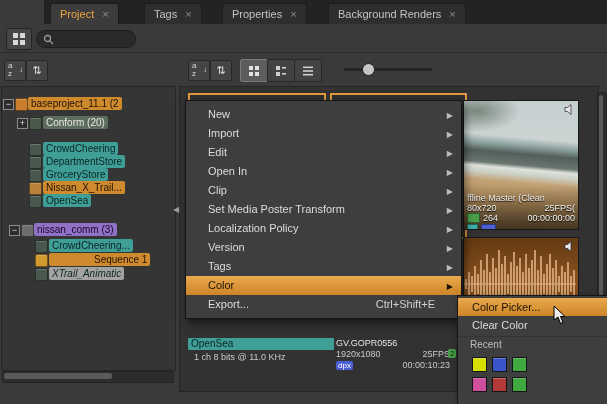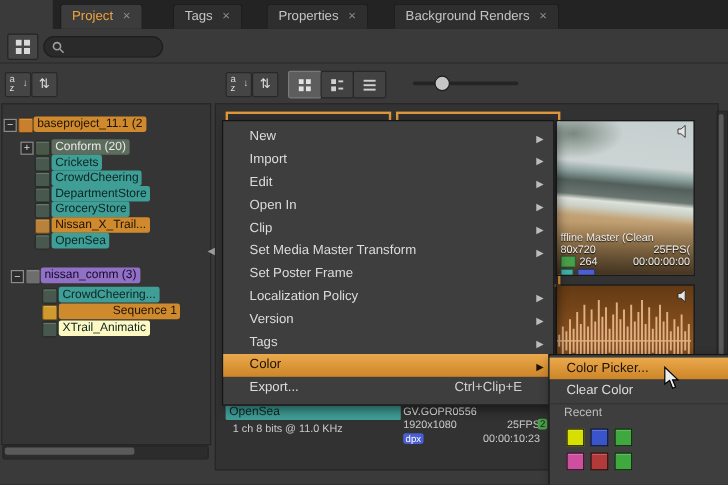--- a/index.html
+++ b/index.html
@@ -144,25 +144,20 @@
   <div class="trow g0" style="top:97px">
     <span class="exp">−</span>
     <span class="ticon" style="background-color: rgb(200, 127, 46);"></span>
     <span class="chip" style="background-color: rgb(208, 138, 46); color: rgb(32, 18, 4);">baseproject_11.1 (2</span>
   </div>
   <div class="trow c0" style="top:116px">
     <span class="exp">+</span>
     <span class="ticon" style="background-color: rgb(74, 88, 74);"></span>
     <span class="chip" style="background-color: rgb(93, 109, 93); color: rgb(232, 232, 232);">Conform (20)</span>
   </div>
-  <div class="trow c0" style="top:129px">
-
-    <span class="ticon" style="background-color: rgb(72, 88, 78);"></span>
-    <span class="chip" style="background-color: rgb(63, 158, 150); color: rgb(12, 37, 35);">Crickets</span>
-  </div>
   <div class="trow c0" style="top:142px">
 
     <span class="ticon" style="background-color: rgb(72, 88, 78);"></span>
     <span class="chip" style="background-color: rgb(63, 158, 150); color: rgb(12, 37, 35);">CrowdCheering</span>
   </div>
   <div class="trow c0" style="top:155px">
 
     <span class="ticon" style="background-color: rgb(72, 88, 78);"></span>
     <span class="chip" style="background-color: rgb(63, 158, 150); color: rgb(12, 37, 35);">DepartmentStore</span>
   </div>
@@ -189,21 +184,21 @@
   <div class="trow c1" style="top:239px">
     <span class="ticon" style="background-color: rgb(72, 88, 78);"></span>
     <span class="chip" style="background-color: rgb(63, 158, 150); color: rgb(12, 37, 35);">CrowdCheering...</span>
   </div>
   <div class="trow c1" style="top:253px">
     <span class="ticon" style="background-color: rgb(209, 154, 46);"></span>
     <span class="chip" style="background-color: rgb(208, 138, 46); color: rgb(32, 18, 4); padding-left: 45px;">Sequence 1</span>
   </div>
   <div class="trow c1" style="top:267px">
     <span class="ticon" style="background-color: rgb(72, 88, 78);"></span>
-    <span class="chip" style="background-color: #fef9c3; color: rgb(12, 37, 35);">XTrail_Animatic</span>
+    <span class="chip" style="background-color: #a3a3a3; color: rgb(12, 37, 35); font-style: italic;">XTrail_Animatic</span>
   </div>
 
   <div class="hscroll">
       <div class="thumb"></div>
     </div>
   <div class="collapse">◀</div>
 
   <div class="well" style="left:179px;top:86px;width:418px;height:304px;background:#323232;"></div>
   <div class="pbtn" style="left:188px;top:60px;">
     <span class="aza">a</span>
@@ -319,46 +314,42 @@
     </div>
     <div class="mi">
       <span>Open In</span>
       <span class="arr">▶</span>
     </div>
     <div class="mi">
       <span>Clip</span>
       <span class="arr">▶</span>
     </div>
     <div class="mi">
-      <span>Set Media Master Transform</span>
-      <span class="arr">▶</span>
-    </div>
-    <div class="mi">
-      <span>Set Poster Frame</span>
-      
+      <span>Set Media Poster Transform</span>
+      <span class="arr">▶</span>
     </div>
     <div class="mi">
       <span>Localization Policy</span>
       <span class="arr">▶</span>
     </div>
     <div class="mi">
       <span>Version</span>
       <span class="arr">▶</span>
     </div>
     <div class="mi">
       <span>Tags</span>
       <span class="arr">▶</span>
     </div>
     <div class="mi hl">
       <span>Color</span>
       <span class="arr">▶</span>
     </div>
     <div class="mi">
       <span>Export...</span>
-      <span class="sc">Ctrl+Clip+E</span>
+      <span class="sc">Ctrl+Shift+E</span>
     </div>
   </div>
 
   <div class="smenu">
     <div class="smi hl">
       <span>Color Picker...</span>
     </div>
     <div class="smi">
       <span>Clear Color</span>
     </div>

